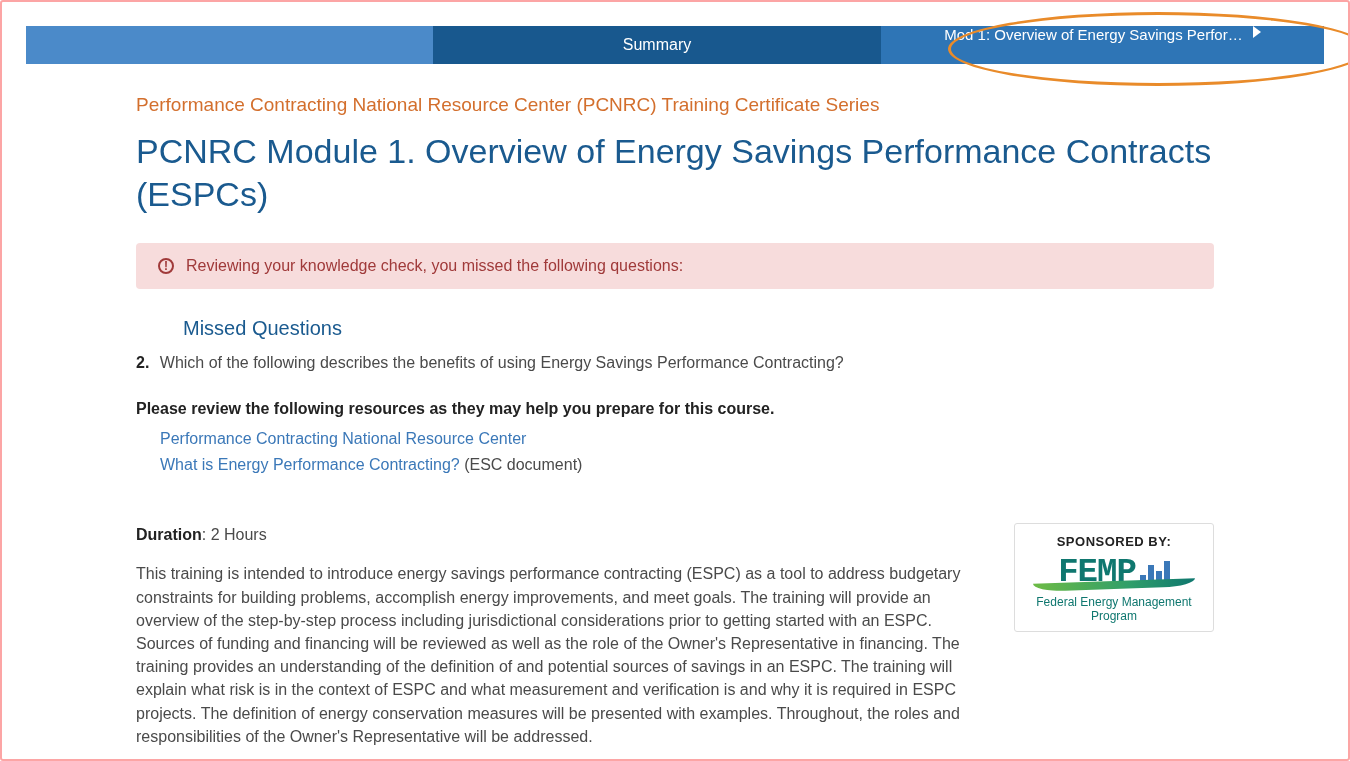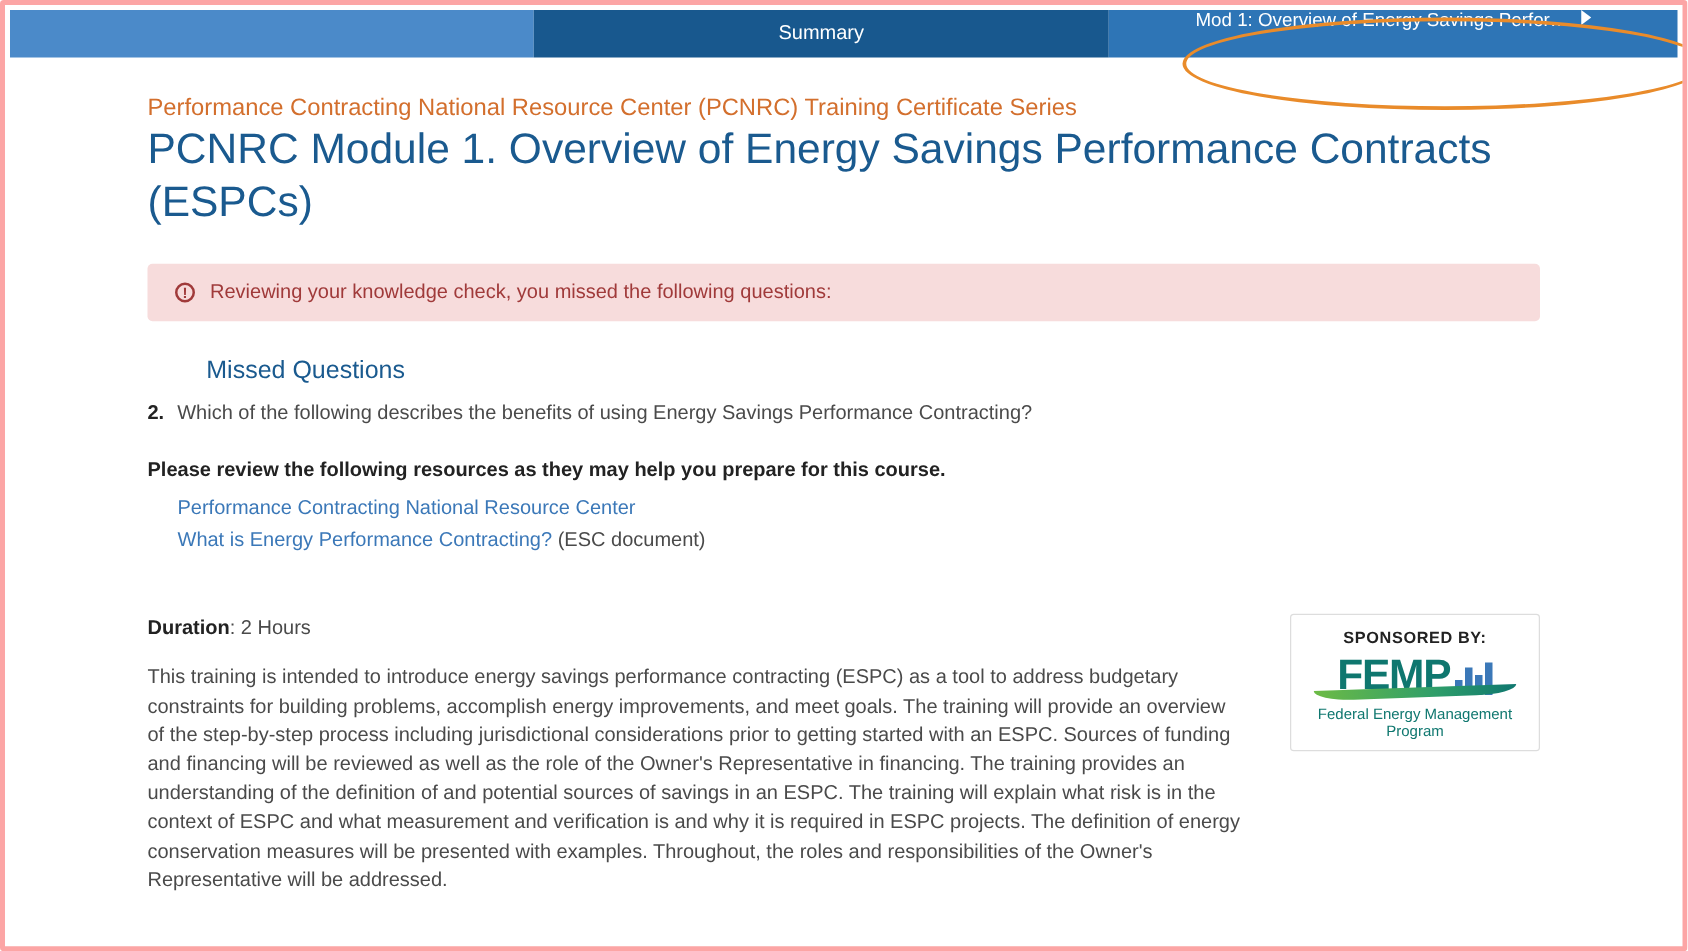--- a/index.html
+++ b/index.html
@@ -1,24 +1,24 @@
 <!DOCTYPE html>
 <html><head>
 <meta charset="utf-8">
 <style>
   * { box-sizing: border-box; margin: 0; padding: 0; }
   html, body { width: 1350px; height: 761px; font-family: Arial, Helvetica, sans-serif; background: #fff; }
   .frame {
     width: 1350px;
     height: 761px;
-    border: 4px solid #fca5a5;
+    border: 2px solid #fca5a5;
     border-radius: 3px;
     position: relative;
     overflow: hidden;
-    padding: 4px;
+    padding: 24px;
   }
   .nav {
     display: flex;
     height: 38px;
     width: 100%;
   }
   .nav-left {
     background: #4b8ac9;
     flex: 1;
   }
@@ -46,20 +46,21 @@
   .nav-right .label {
     overflow: hidden;
     text-overflow: ellipsis;
   }
   .content {
     padding: 30px 110px 0 110px;
   }
   .series-title {
     color: #d36f2d;
     font-size: 19px;
+    margin-bottom: 14px;
   }
   .module-title {
     color: #1a5a8f;
     font-size: 34px;
     line-height: 1.25;
     font-weight: 400;
     margin-bottom: 28px;
   }
   .alert {
     background: #f7dcdc;
@@ -139,20 +140,21 @@
     align-items: center;
     justify-content: center;
     gap: 2px;
     position: relative;
   }
   .femp-text {
     font-size: 34px;
     font-weight: 800;
     letter-spacing: -1px;
     color: #0f776f;
+    font-family: Liberation Mono, monospace;
   }
   .femp-swoosh {
     position: absolute;
     left: 10px; right: 10px;
     bottom: 2px;
     height: 8px;
     background: linear-gradient(90deg, #6dbb45, #2f9e6a 60%, #0f776f);
     border-radius: 0 0 40px 40px / 0 0 10px 10px;
     transform: skewY(-2deg);
   }

